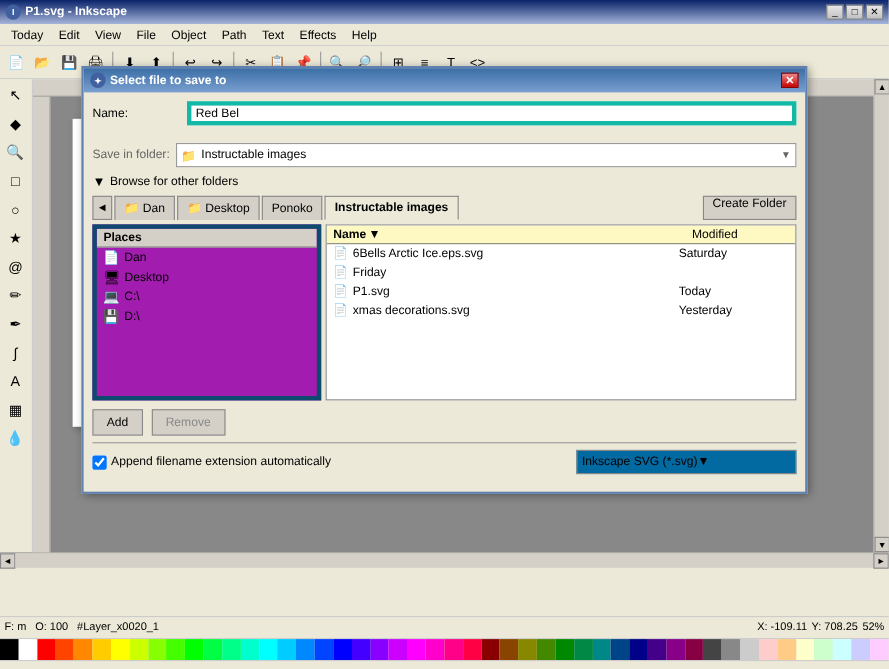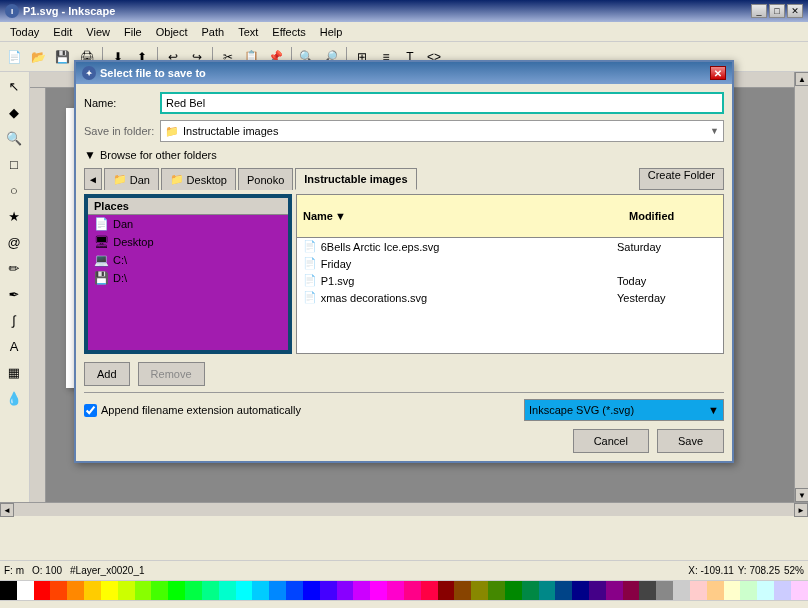--- a/index.html
+++ b/index.html
@@ -203,32 +203,32 @@
 
     
     .dialog-content {
       padding: 8px;
     }
 
     
     .form-row {
       display: flex;
       align-items: center;
-      margin-bottom: 6px;
-      gap: 6px;
+      margin-bottom: 16px;
+      gap: 16px;
     }
     .form-label {
       font-size: 11px;
       color: #000;
       min-width: 70px;
     }
     .form-input {
       flex: 1;
       height: 22px;
-      border: 2px solid #14b8a6;
+      border: 4px solid #14b8a6;
       background: white;
       padding: 2px 4px;
       font-size: 11px;
     }
 
     
     .save-folder-row {
       display: flex;
       align-items: center;
       margin-bottom: 6px;
@@ -368,23 +368,23 @@
       padding: 2px 6px;
       font-size: 11px;
       font-weight: bold;
       display: flex;
       align-items: center;
       gap: 2px;
       cursor: pointer;
     }
     .files-col-modified {
       width: 100px;
-      padding: 15px 6px;
-      font-size: 11px;
-      font-weight: bold;
+      padding: 2px 6px;
+      font-size: 11px;
+      font-weight: normal;
     }
     .file-row {
       display: flex;
       align-items: center;
       padding: 2px 6px;
       cursor: pointer;
       gap: 4px;
     }
     .file-name { flex: 1; font-size: 11px; }
     .file-modified { width: 100px; font-size: 11px; }
@@ -422,27 +422,26 @@
     }
     .checkbox-label {
       display: flex;
       align-items: center;
       gap: 4px;
       font-size: 11px;
     }
     .format-select {
       height: 22px;
       border: 1px solid #888;
-      background: #0ea5e9;
+      background: #0369a1;
       font-size: 11px;
       padding: 0 4px;
       min-width: 200px;
       display: flex;
       align-items: center;
-      justify-content: space-between;
       margin-left: auto;
     }
 
     
     .dialog-buttons {
       display: flex;
       justify-content: flex-end;
       gap: 8px;
       margin-top: 4px;
     }
@@ -804,19 +803,15 @@
         <label class="checkbox-label">
           <input type="checkbox" checked="" style="">
           <span>Append filename extension automatically</span>
         </label>
         <div class="format-select">
           <span>Inkscape SVG (*.svg)</span>
           <span>▼</span>
         </div>
       </div>
 
-      <div class="dialog-buttons">
-        <button class="dialog-btn">Cancel</button>
-        <button class="dialog-btn">Save</button>
-      </div>
     </div>
   </div>
 </div>
 
 </body></html>

